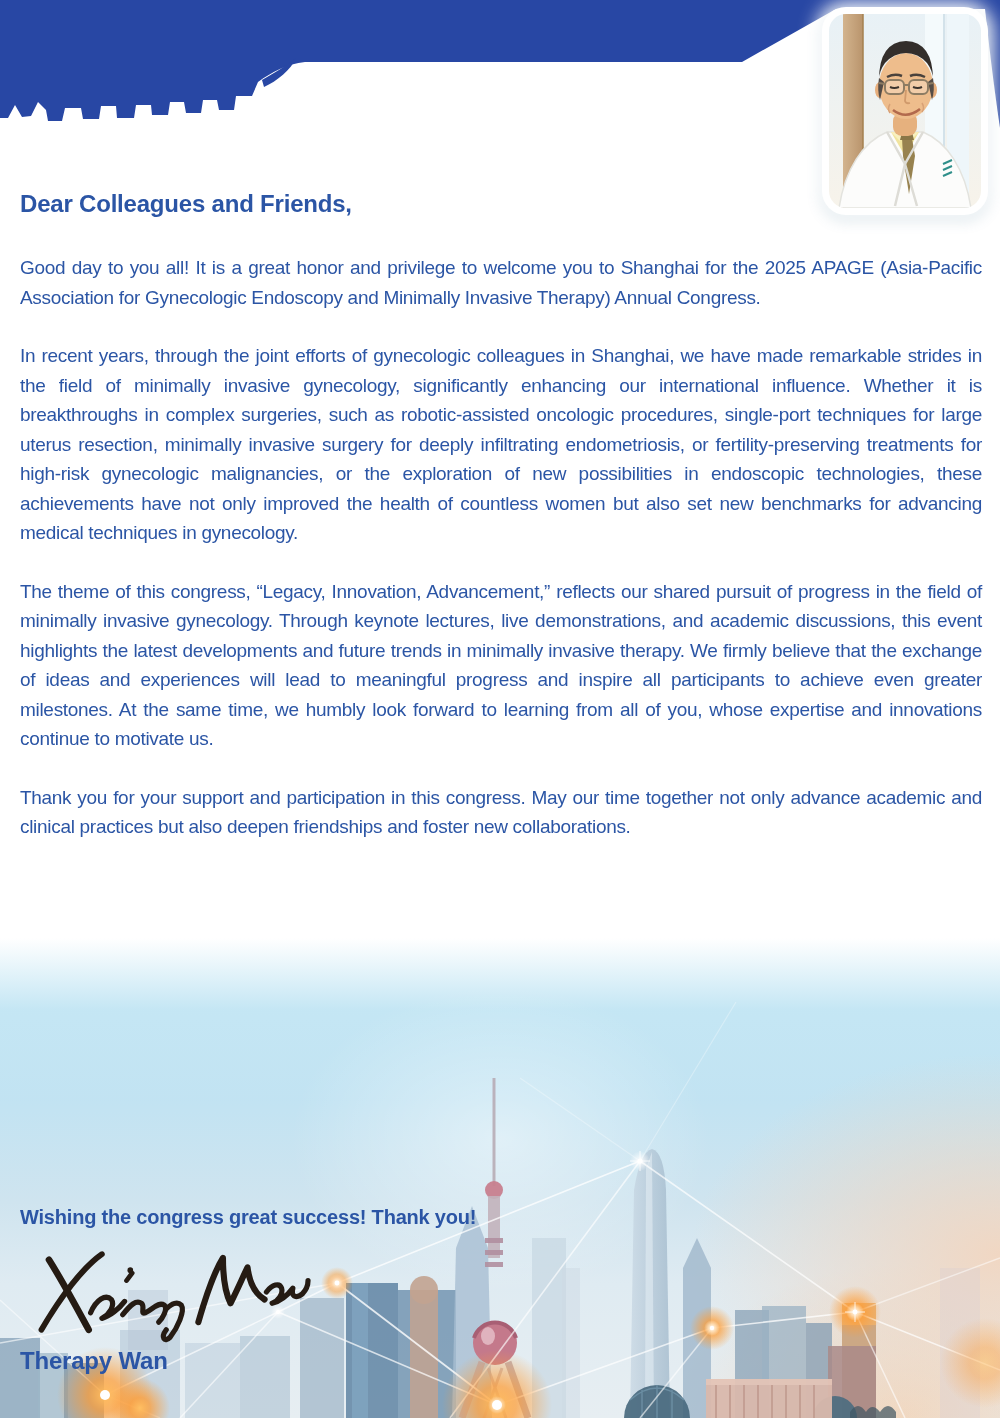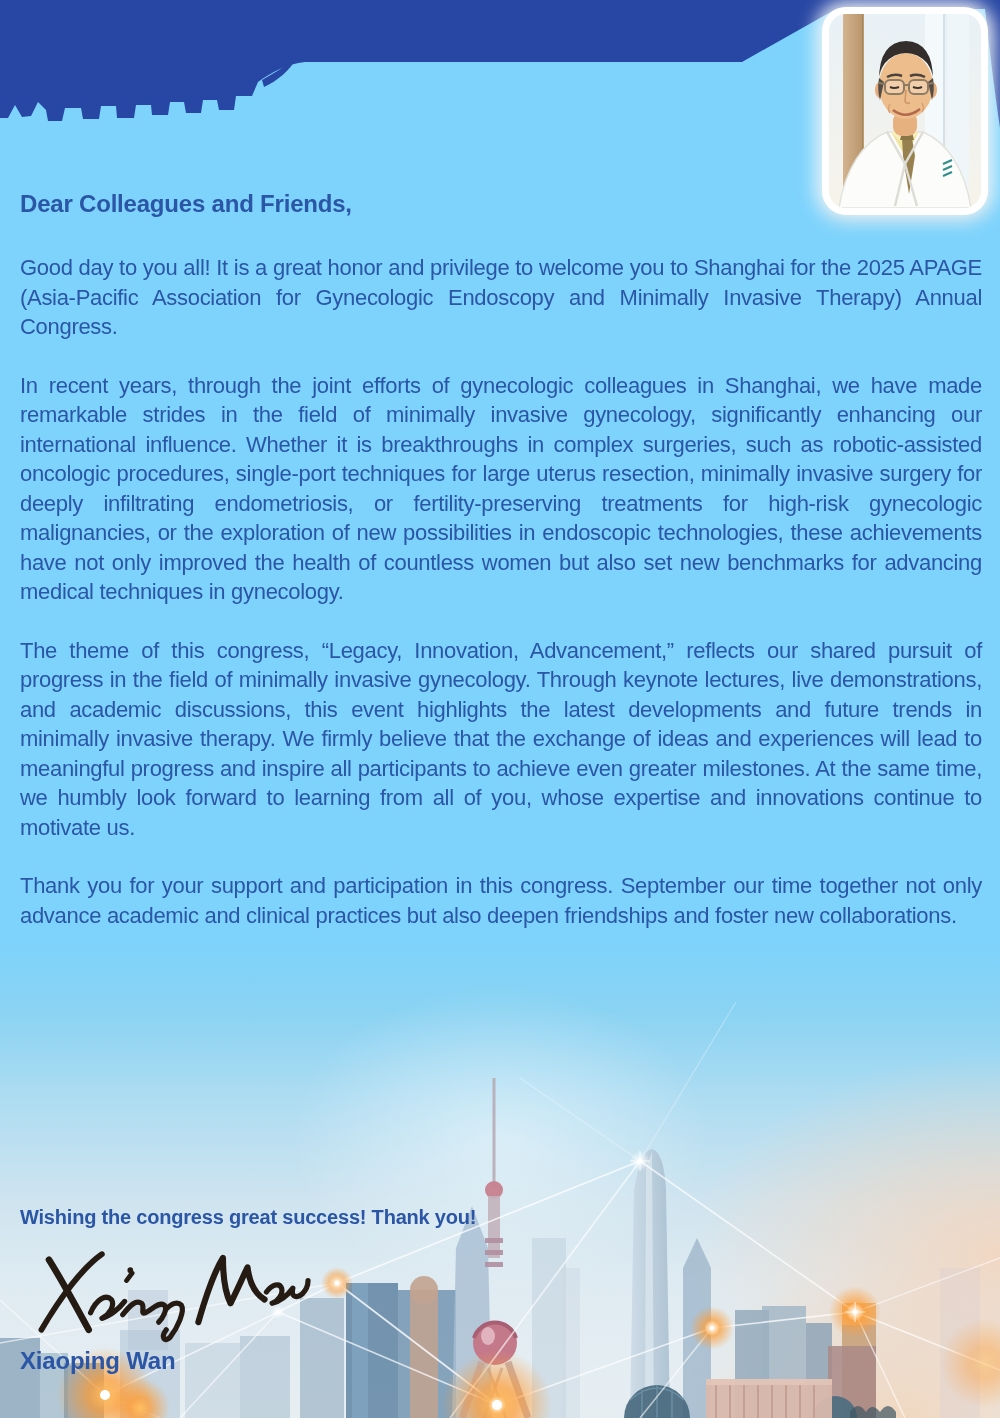--- a/index.html
+++ b/index.html
@@ -1,18 +1,18 @@
 <!DOCTYPE html>
 <html><head>
 <meta charset="utf-8">
 <style>
   html,body{margin:0;padding:0;background:#5b7c90;}
   .page{
     position:relative;width:1000px;height:1418px;margin:0 auto;
-    background:#7dd3fc;overflow:hidden;
+    background:#ffffff;overflow:hidden;
     font-family:"Liberation Sans","DejaVu Sans",sans-serif;
   }
   
   .skyline{
     position:absolute;left:0;bottom:0;width:1000px;height:480px;
     background:
       radial-gradient(ellipse 300px 220px at 50% 42%, rgba(255,255,255,0.45), rgba(255,255,255,0) 70%),
       radial-gradient(ellipse 430px 280px at 100% 66%, rgba(242,214,192,0.95), rgba(242,214,192,0) 72%),
       radial-gradient(ellipse 320px 220px at 90% 100%, rgba(248,198,152,0.55), rgba(248,198,152,0) 70%),
       linear-gradient(180deg, rgba(127,204,233,0) 0%, rgba(148,210,235,0.55) 15%,
@@ -30,21 +30,21 @@
   .portrait svg{display:block;border-radius:17px;}
   
   .letter{
     position:absolute;left:20px;right:18px;top:190px;z-index:5;
     color:#2b55a5;
   }
   .salutation{
     font-size:24px;font-weight:bold;margin:0 0 35px 0;letter-spacing:-0.2px;
   }
   .letter p{
-    font-size:22px;line-height:29.5px;margin:0 0 29px 0;
+    font-size:19px;line-height:29.5px;margin:0 0 29px 0;
     text-align:justify;text-justify:inter-word;letter-spacing:-0.3px;
   }
   .closing-block{position:absolute;left:20px;top:1206px;z-index:6;color:#2b55a5;}
   .closing{font-size:20px;font-weight:bold;letter-spacing:-0.2px;}
   .signature{display:block;margin:10px 0 4px 0;}
   .signer-name{font-size:24px;font-weight:bold;letter-spacing:-0.2px;}
 </style>
 </head>
 <body>
 
@@ -259,34 +259,34 @@
         <path d="M114,150 l9,-4 M114,156 l9,-4 M114,162 l9,-4"></path>
       </g>
     </svg>
   </div>
 
   <div class="letter">
     <div class="salutation">Dear Colleagues and Friends,</div>
     <p>Good day to you all! It is a great honor and privilege to welcome you to Shanghai for the 2025 APAGE (Asia-Pacific Association for Gynecologic Endoscopy and Minimally Invasive Therapy) Annual Congress.</p>
     <p>In recent years, through the joint efforts of gynecologic colleagues in Shanghai, we have made remarkable strides in the field of minimally invasive gynecology, significantly enhancing our international influence. Whether it is breakthroughs in complex surgeries, such as robotic-assisted oncologic procedures, single-port techniques for large uterus resection, minimally invasive surgery for deeply infiltrating endometriosis, or fertility-preserving treatments for high-risk gynecologic malignancies, or the exploration of new possibilities in endoscopic technologies, these achievements have not only improved the health of countless women but also set new benchmarks for advancing medical techniques in gynecology.</p>
     <p>The theme of this congress, “Legacy, Innovation, Advancement,” reflects our shared pursuit of progress in the field of minimally invasive gynecology. Through keynote lectures, live demonstrations, and academic discussions, this event highlights the latest developments and future trends in minimally invasive therapy. We firmly believe that the exchange of ideas and experiences will lead to meaningful progress and inspire all participants to achieve even greater milestones. At the same time, we humbly look forward to learning from all of you, whose expertise and innovations continue to motivate us.</p>
-    <p>Thank you for your support and participation in this congress. September our time together not only advance academic and clinical practices but also deepen friendships and foster new collaborations.</p>
+    <p>Thank you for your support and participation in this congress. May our time together not only advance academic and clinical practices but also deepen friendships and foster new collaborations.</p>
   </div>
 
   <div class="closing-block">
     <div class="closing">Wishing the congress great success! Thank you!</div>
     <svg class="signature" width="300" height="104" viewBox="0 0 300 110" aria-label="Xiaoping Wan">
       <g fill="none" stroke="#251b13" stroke-linecap="round" stroke-linejoin="round">
         <path d="M14,96 C34,62 58,30 78,16" stroke-width="6"></path>
         <path d="M22,22 C36,44 52,74 64,96" stroke-width="7"></path>
         <path d="M66,78 C72,64 82,58 88,64 C92,70 86,80 78,84 C86,82 96,74 102,66" stroke-width="5.5"></path>
         <path d="M104,44 L110,36" stroke-width="5"></path>
         <path d="M100,80 C108,70 114,64 120,68 C124,72 118,80 124,78 C132,74 138,66 144,70 C148,74 142,84 138,88" stroke-width="5.5"></path>
         <path d="M146,74 C152,68 158,66 162,70 C166,76 158,94 150,104 C144,110 140,104 146,96" stroke-width="5.5"></path>
         <path d="M180,88 C188,60 196,36 206,20 C206,40 208,56 214,68 C222,52 228,38 232,30 C234,46 240,58 250,64" stroke-width="6.5"></path>
         <path d="M252,56 C258,48 266,46 268,52 C270,58 264,66 258,68 C266,66 274,60 280,52 C278,60 282,64 290,58 C294,54 296,48 296,44" stroke-width="5.5"></path>
       </g>
       <circle cx="108" cy="33" r="3" fill="#251b13"></circle>
     </svg>
-    <div class="signer-name">Xiaoping Wan</div>
+    <div class="signer-name">Therapy Wan</div>
   </div>
 
 </div>
 
 </body></html>

